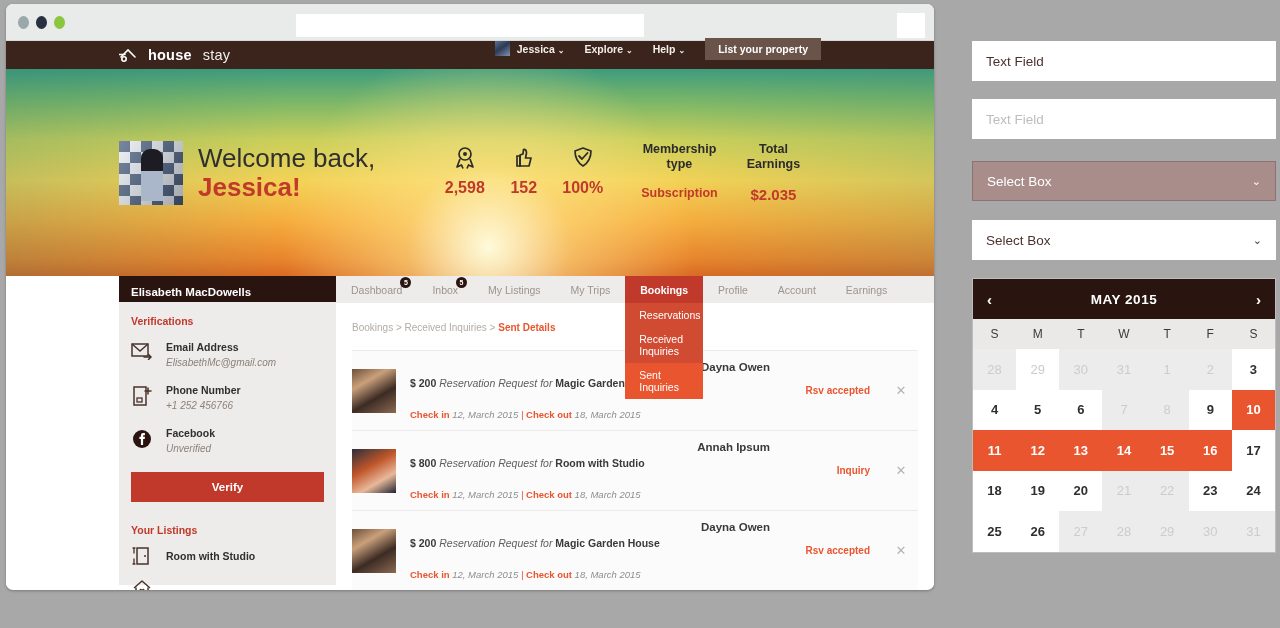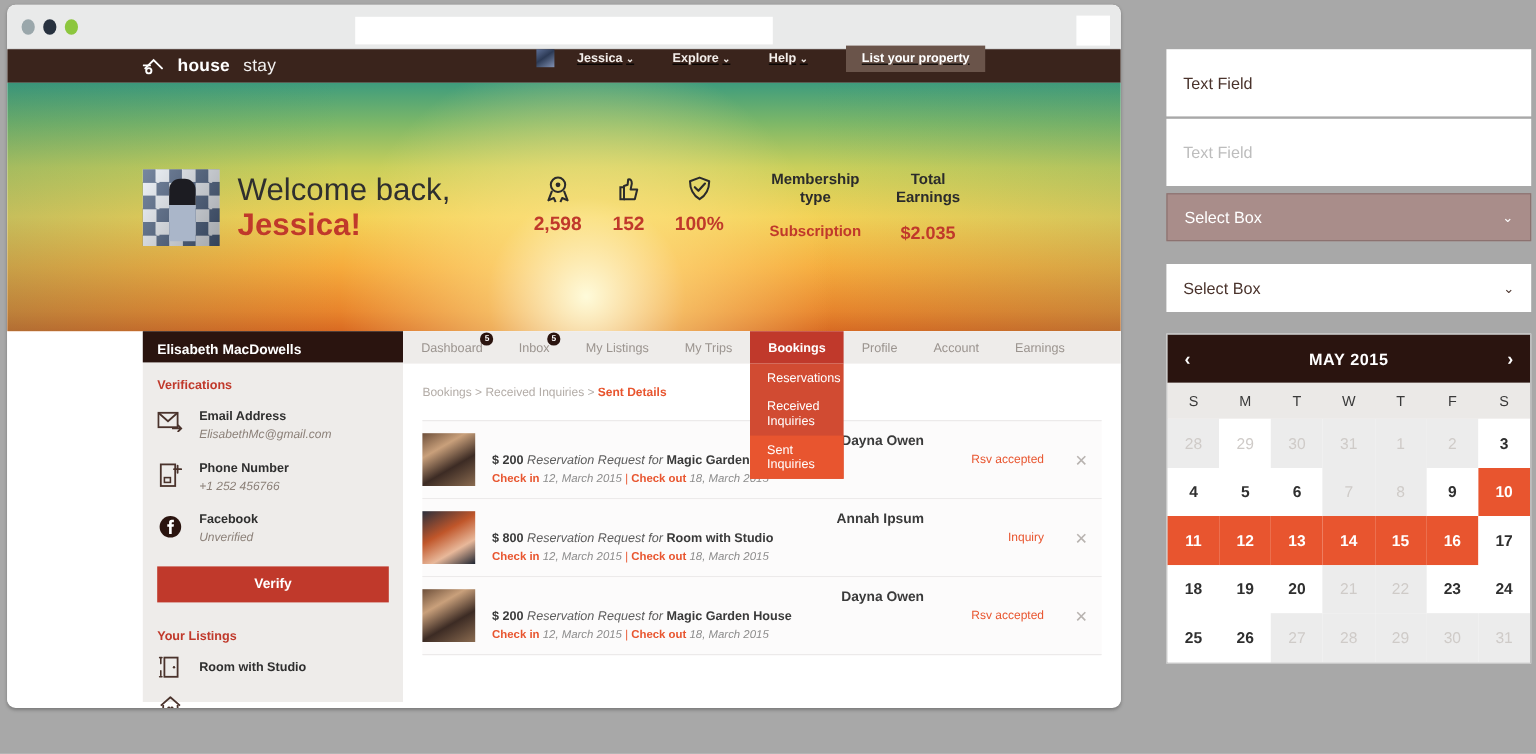--- a/index.html
+++ b/index.html
@@ -46,21 +46,21 @@
   }
   #brand {
     position: absolute; left: 113px; top: 0; height: 28px;
     display: flex; align-items: center; gap: 11px;
     color: #fff; font-size: 14.5px; font-weight: bold;
     letter-spacing: .2px;
   }
   #brand .brand-stay { font-weight: normal; opacity: .93; }
   #header-nav {
     position: absolute; right: 113px; top: 0; height: 15px;
-    display: flex; align-items: center; gap: 12px; text-decoration: underline;
+    display: flex; align-items: center; gap: 0;
   }
   #header-nav .avatar-sm {
     width: 15px; height: 15px; margin-right: 7px;
     background: linear-gradient(145deg,#5d6f96 0%,#2c3a55 45%,#8292b4 100%);
   }
   .hdr-link {
     color: #f3eeea; font-size: 10.5px; font-weight: bold;
     margin-right: 20px; white-space: nowrap;
   }
   .caret { font-size: 8px; margin-left: 3px; }
@@ -189,32 +189,32 @@
   .b-photo { width: 44px; height: 44px; flex: 0 0 44px; }
   .b-photo.p1 { background: linear-gradient(150deg,#6d4f3a 0%,#c9a07b 30%,#3c2b24 62%,#8a6b50 100%); }
   .b-photo.p2 { background: linear-gradient(150deg,#2b2f3c 0%,#c0562a 40%,#e8b89a 70%,#1e2430 100%); }
   .b-photo.p3 { background: linear-gradient(150deg,#6d4f3a 0%,#c9a07b 30%,#3c2b24 62%,#8a6b50 100%); }
   .b-main { flex: 1; }
   .b-name { font-size: 11.5px; font-weight: bold; color: #3a3a3a; text-align: right; }
   .b-desc { font-size: 10.5px; color: #5d5d5d; margin-top: 4px; }
   .b-desc .b-price { font-weight: bold; color: #3a3a3a; }
   .b-desc .b-req { font-style: italic; }
   .b-desc .b-listing { font-weight: bold; color: #3a3a3a; }
-  .b-dates { font-size: 9.5px; color: #8d8d8d; margin-top: 4px; font-style: italic; }
+  .b-dates { font-size: 9.5px; color: #8d8d8d; margin-top: 20px; font-style: italic; }
   .b-dates .dl { color: #e8552f; font-weight: bold; font-style: normal; }
   .b-dates .sep { color: #e8552f; }
-  .b-status { font-size: 10px; color: #e8552f; width: 86px; text-align: right; }
+  .b-status { font-size: 10px; color: #e8552f; width: 86px; text-align: right; font-weight: bold; }
   .b-close {
     width: 34px; text-align: center; color: #b8b3b0; font-size: 13px;
   }
 
   
   #right-panel { position: absolute; left: 968px; top: 0; width: 312px; height: 628px; }
   .field {
-    position: absolute; left: 4px; width: 304px; height: 56px;
+    position: absolute; left: 4px; width: 304px; height: 40px;
     background: #fff; display: flex; align-items: center;
     padding: 0 14px; font-size: 13.5px; color: #4a332c;
   }
   .field.placeholder { color: #bdbdbd; }
   .select-box {
     position: absolute; left: 4px; width: 304px; height: 40px;
     display: flex; align-items: center; justify-content: space-between;
     padding: 0 14px; font-size: 13.5px;
   }
   .select-box.disabled { background: #a98d8a; color: #ffffff; border: 1px solid #8c7270; }

